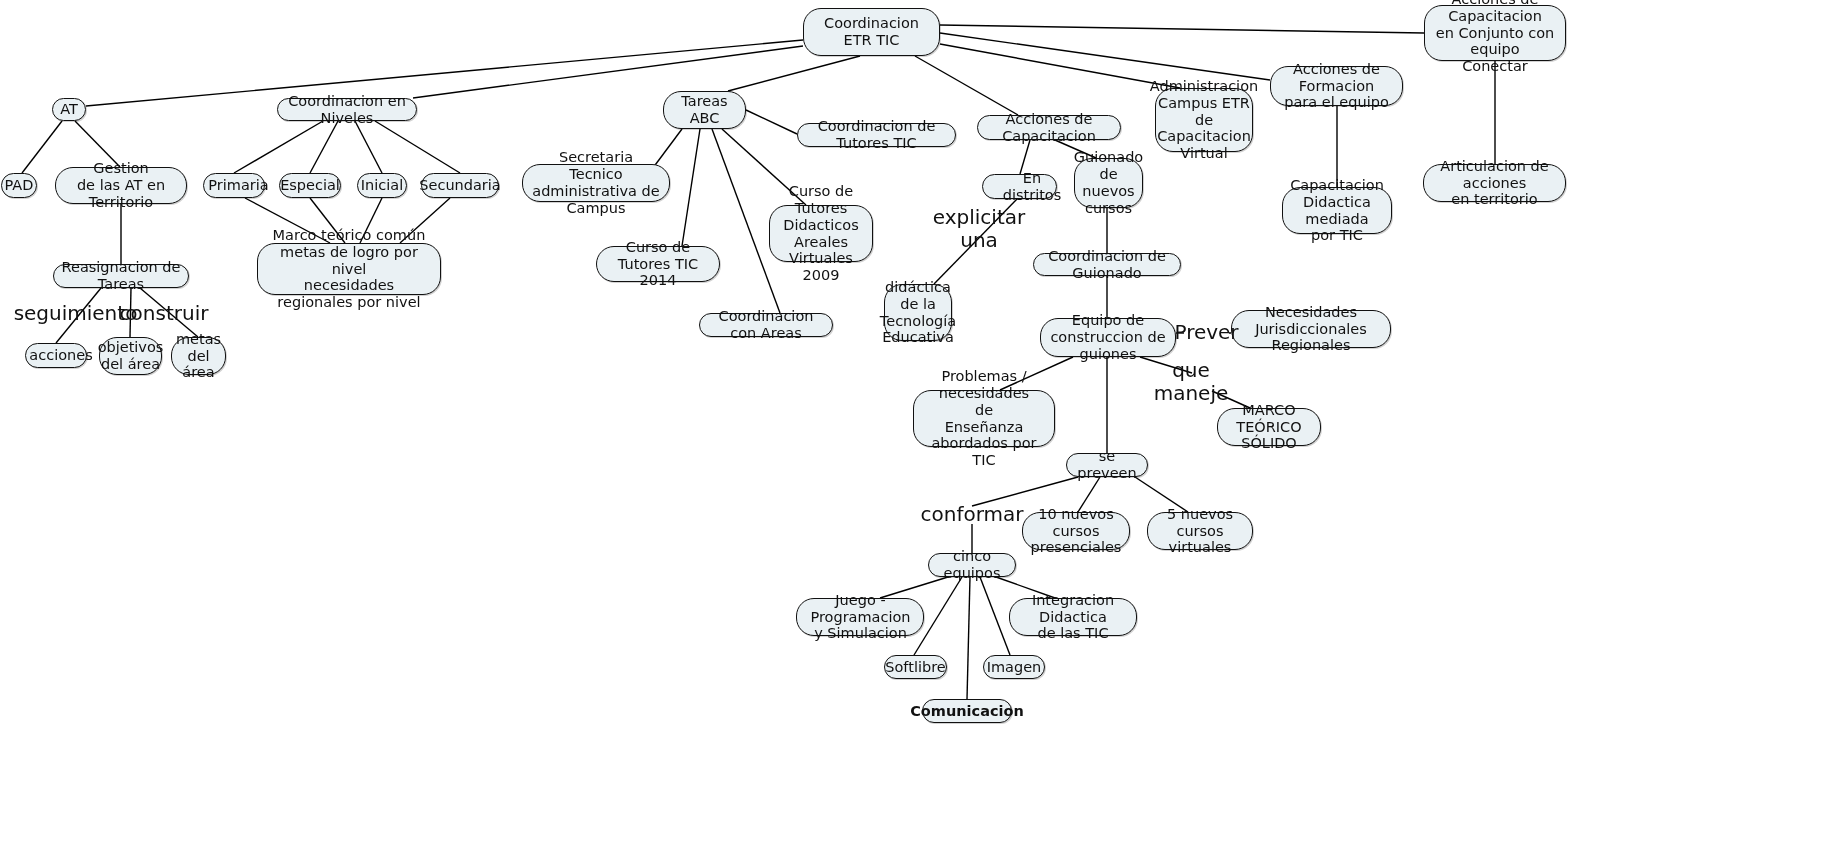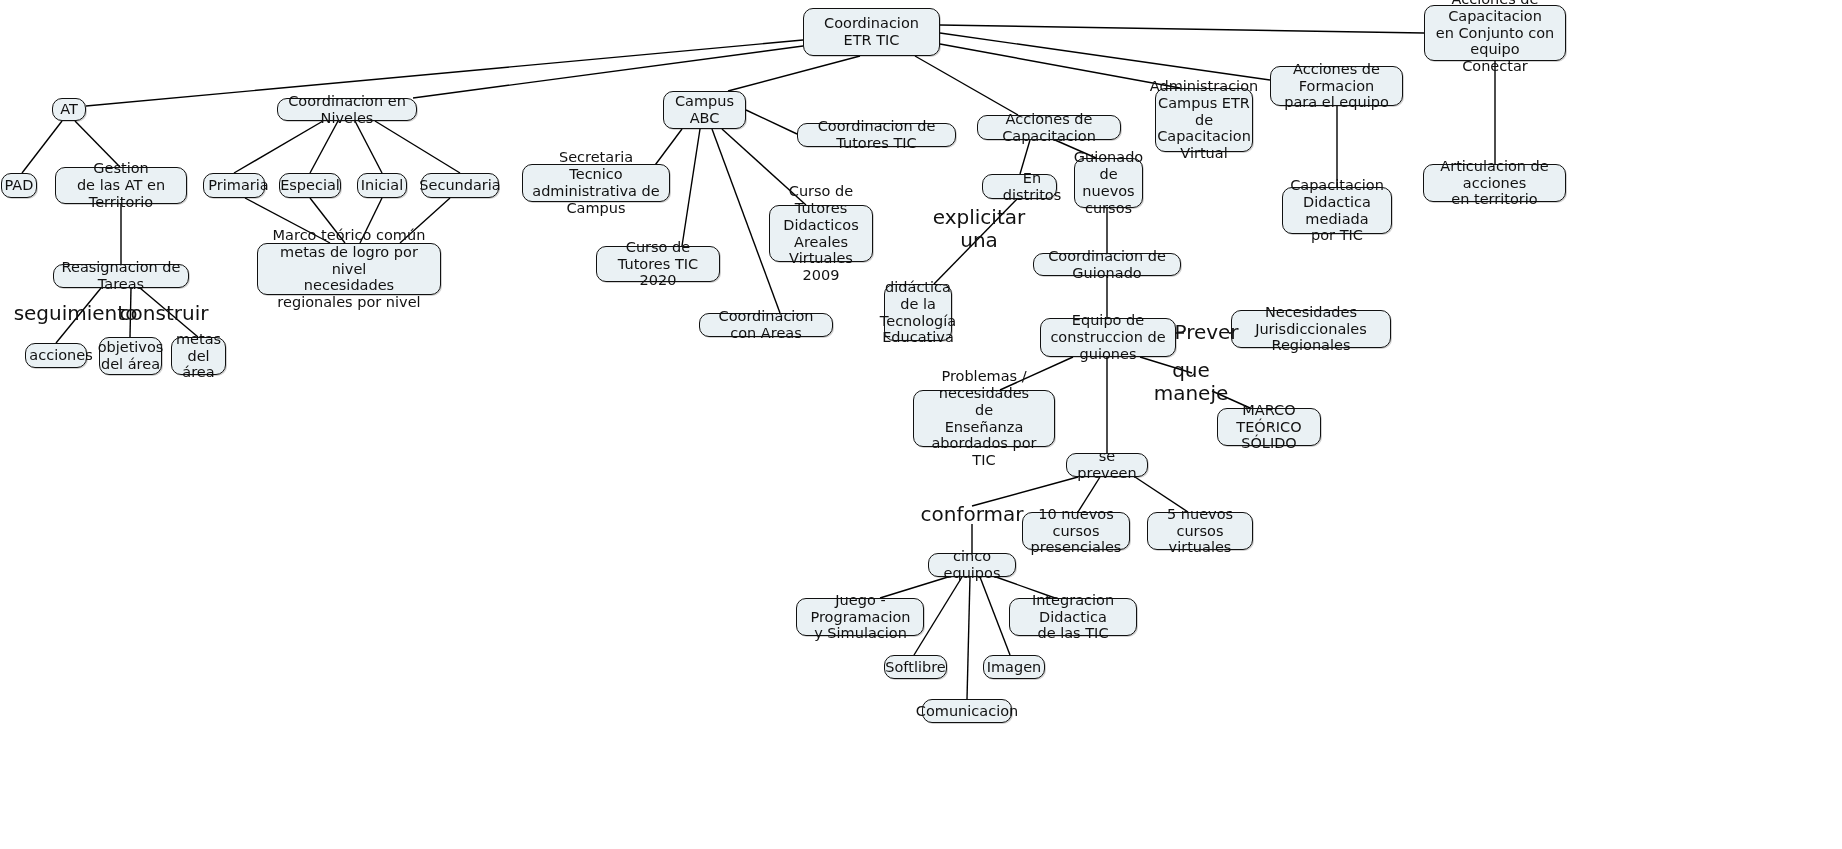--- a/index.html
+++ b/index.html
@@ -28,21 +28,21 @@
   #edges line {
     stroke: #000000;
     stroke-width: 1.4;
     vector-effect: non-scaling-stroke;
   }
   .node {
     position: absolute;
     box-sizing: border-box;
     background: #eaf1f4;
     border: 1.3px solid #111111;
-    border-radius: 10px;
+    border-radius: 18px;
     color: #111111;
     font-size: 14.5px;
     line-height: 1.16;
     text-align: center;
     display: flex;
     align-items: center;
     justify-content: center;
     padding: 3px 7px;
     white-space: pre-line;
     box-shadow: 1px 1px 0 rgba(0,0,0,0.18);
@@ -122,21 +122,21 @@
 en Conjunto con equipo
 Conectar</div>
       <div class="node" style="left: 1270px; top: 66px; width: 133px; height: 40px;">Acciones de Formacion
 para el equipo</div>
       <div class="node" style="left: 1155px; top: 88px; width: 98px; height: 64px;">Administracion
 Campus ETR de
 Capacitacion
 Virtual</div>
       <div class="node" style="left: 52px; top: 98px; width: 34px; height: 23px;">AT</div>
       <div class="node" style="left: 277px; top: 98px; width: 140px; height: 23px;">Coordinacion en Niveles</div>
-      <div class="node" style="left: 663px; top: 91px; width: 83px; height: 38px;">Campus ABC</div>
+      <div class="node" style="left: 663px; top: 91px; width: 83px; height: 38px;">Tareas ABC</div>
       <div class="node" style="left: 977px; top: 115px; width: 144px; height: 25px;">Acciones de Capacitacion</div>
       <div class="node" style="left: 797px; top: 123px; width: 159px; height: 24px;">Coordinacion de Tutores TIC</div>
       <div class="node" style="left: 1px; top: 173px; width: 36px; height: 25px;">PAD</div>
       <div class="node" style="left: 55px; top: 167px; width: 132px; height: 37px;">Gestion
 de las AT en Territorio</div>
       <div class="node" style="left: 203px; top: 173px; width: 62px; height: 25px; padding-left: 16px;">Primaria</div>
       <div class="node" style="left: 279px; top: 173px; width: 62px; height: 25px;">Especial</div>
       <div class="node" style="left: 357px; top: 173px; width: 50px; height: 25px;">Inicial</div>
       <div class="node" style="left: 421px; top: 173px; width: 78px; height: 25px;">Secundaria</div>
       <div class="node" style="left: 522px; top: 164px; width: 148px; height: 38px;">Secretaria Tecnico
@@ -151,21 +151,21 @@
 Didactica mediada
 por TIC</div>
       <div class="node" style="left: 769px; top: 205px; width: 104px; height: 57px;">Curso de Tutores
 Didacticos
 Areales Virtuales
 2009</div>
       <div class="node" style="left: 257px; top: 243px; width: 184px; height: 52px;">Marco teórico común
 metas de logro por nivel
 necesidades regionales por nivel</div>
       <div class="node" style="left: 596px; top: 246px; width: 124px; height: 36px;">Curso de Tutores TIC
-2020</div>
+2014</div>
       <div class="node" style="left: 1033px; top: 253px; width: 148px; height: 23px;">Coordinacion de Guionado</div>
       <div class="node" style="left: 53px; top: 264px; width: 136px; height: 24px;">Reasignacion de Tareas</div>
       <div class="node" style="left: 884px; top: 284px; width: 68px; height: 57px;">didáctica
 de  la
 Tecnología
 Educativa</div>
       <div class="node" style="left: 699px; top: 313px; width: 134px; height: 24px;">Coordinacion con Areas</div>
       <div class="node" style="left: 1040px; top: 318px; width: 136px; height: 39px;">Equipo de
 construccion de guiones</div>
       <div class="node" style="left: 1231px; top: 310px; width: 160px; height: 38px;">Necesidades Jurisdiccionales
@@ -186,21 +186,21 @@
 presenciales</div>
       <div class="node" style="left: 1147px; top: 512px; width: 106px; height: 38px;">5 nuevos cursos
 virtuales</div>
       <div class="node" style="left: 928px; top: 553px; width: 88px; height: 24px;">cinco equipos</div>
       <div class="node" style="left: 796px; top: 598px; width: 128px; height: 38px; padding-left: 8px;">Juego - Programacion
 y Simulacion</div>
       <div class="node" style="left: 1009px; top: 598px; width: 128px; height: 38px;">Integracion Didactica
 de las TIC</div>
       <div class="node" style="left: 884px; top: 655px; width: 63px; height: 24px;">Softlibre</div>
       <div class="node" style="left: 983px; top: 655px; width: 62px; height: 24px;">Imagen</div>
-      <div class="node" style="left: 922px; top: 699px; width: 90px; height: 24px;">Comunicacion</div>
+      <div class="node" style="left: 922px; top: 699px; width: 90px; height: 24px; font-weight: bold;">Comunicacion</div>
       <div class="link-label" style="left: 33px; top: 305px; width: 85px; height: 18px;">seguimiento</div>
       <div class="link-label" style="left: 133px; top: 305px; width: 62px; height: 18px;">construir</div>
       <div class="link-label" style="left: 944px; top: 215px; width: 70px; height: 28px;">explicitar
 una</div>
       <div class="link-label" style="left: 1184px; top: 325px; width: 45px; height: 16px;">Prever</div>
       <div class="link-label" style="left: 1151px; top: 373px; width: 80px; height: 18px;">que maneje</div>
       <div class="link-label" style="left: 937px; top: 506px; width: 70px; height: 18px;">conformar</div>
     </div>
 </div>
 

